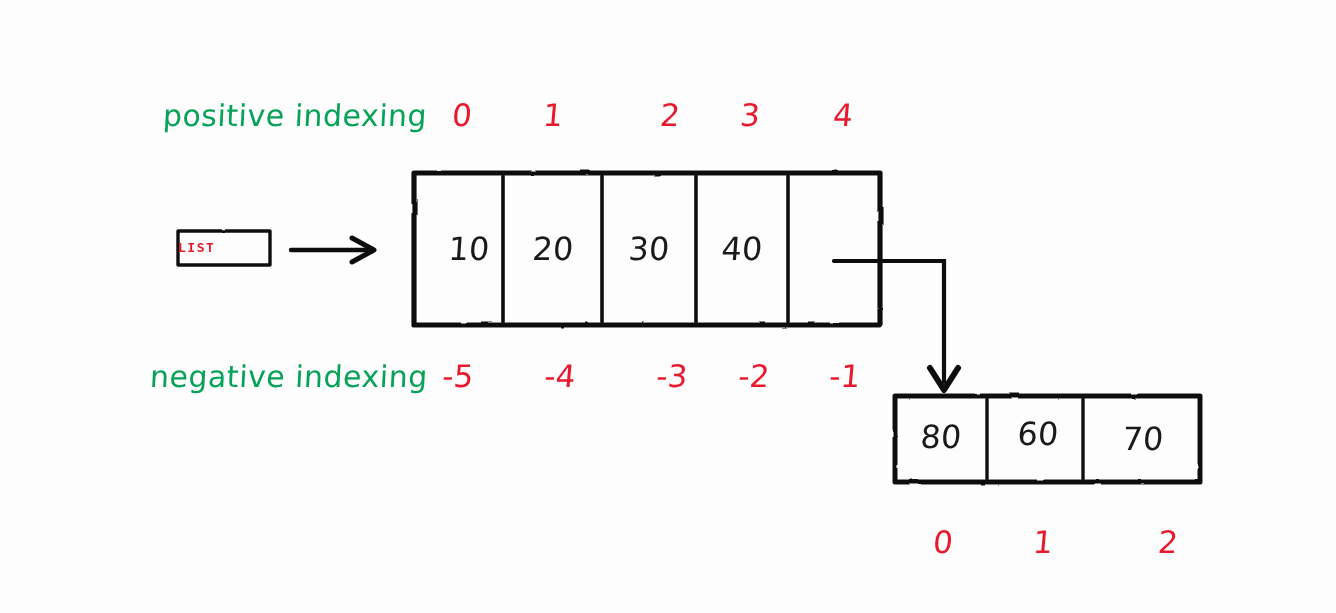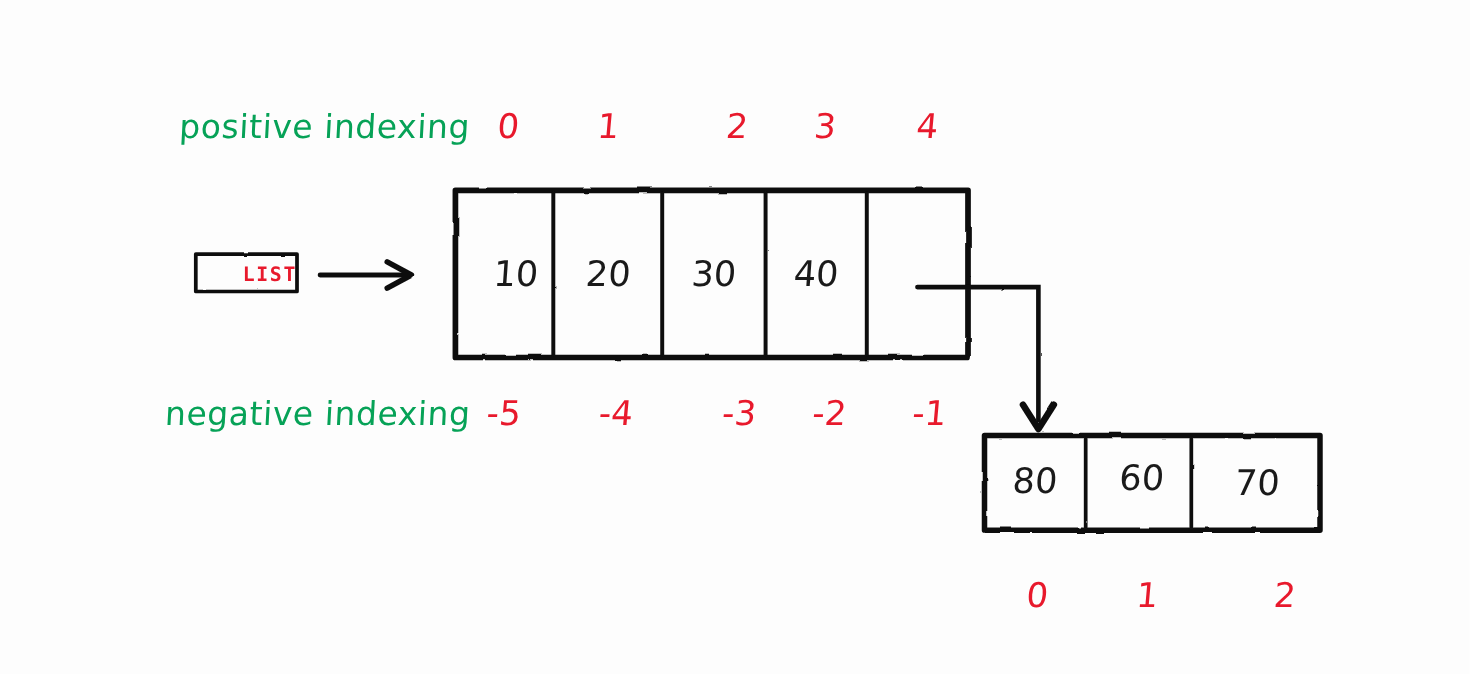--- a/index.html
+++ b/index.html
@@ -49,24 +49,24 @@
     color: #1a1a1a;
     font-family: "DejaVu Sans", sans-serif;
     font-size: 32px;
     font-weight: 400;
     text-align: center;
     transform: skewX(-4deg);
   }
   .list-word {
     color: #e8192c;
     font-family: "DejaVu Sans Mono", monospace;
-    font-size: 18px;
+    font-size: 13px;
     font-weight: 700;
     letter-spacing: 1.5px;
-    text-align: right;
+    text-align: left;
   }
 </style>
 </head>
 <body>
 
 <div id="canvas">
 
   <svg class="layer" viewBox="0 0 1336 613">
     <defs>
       <filter id="rough" x="-20%" y="-20%" width="140%" height="140%">

